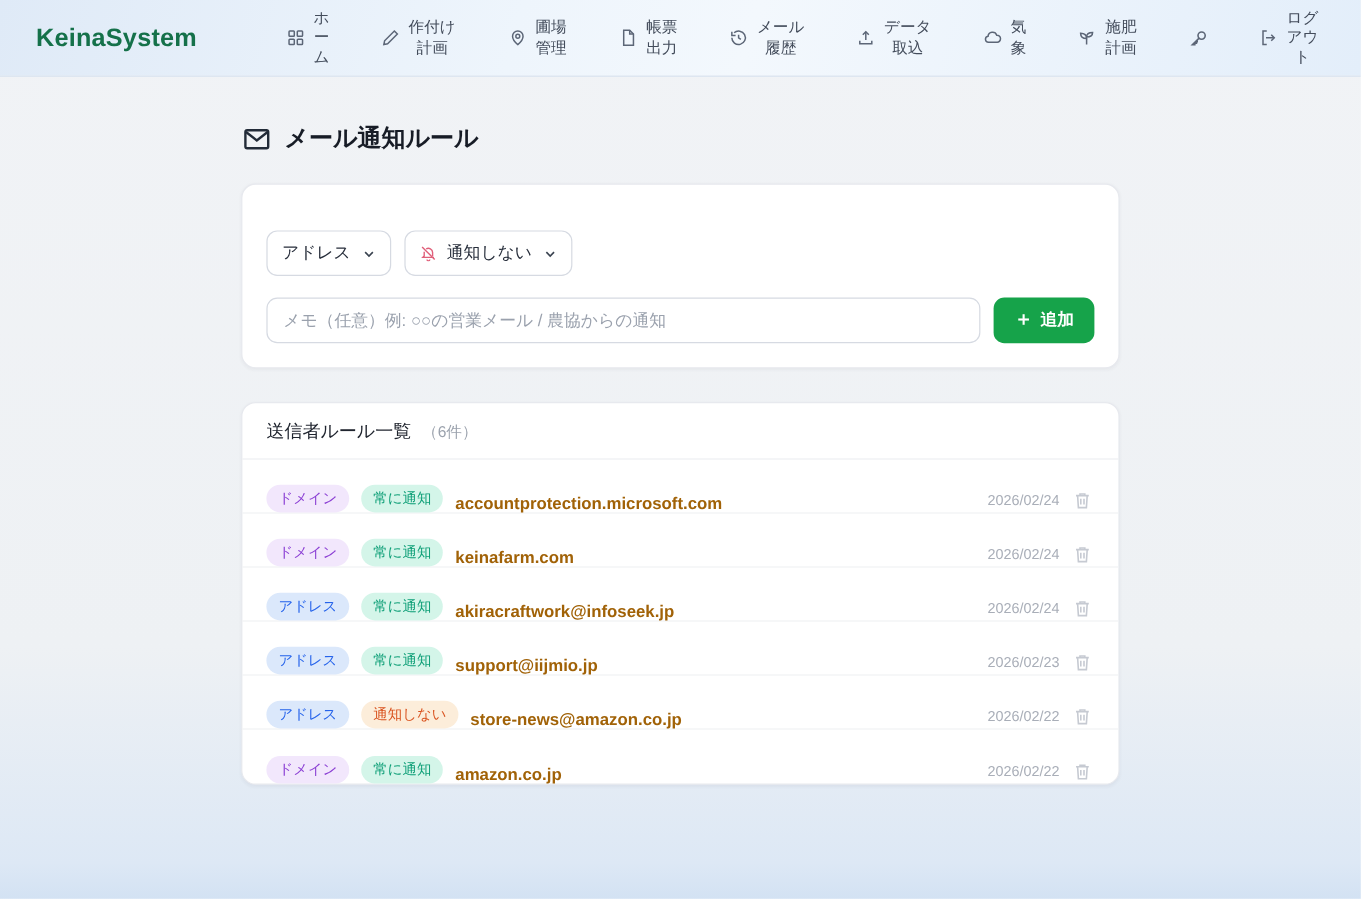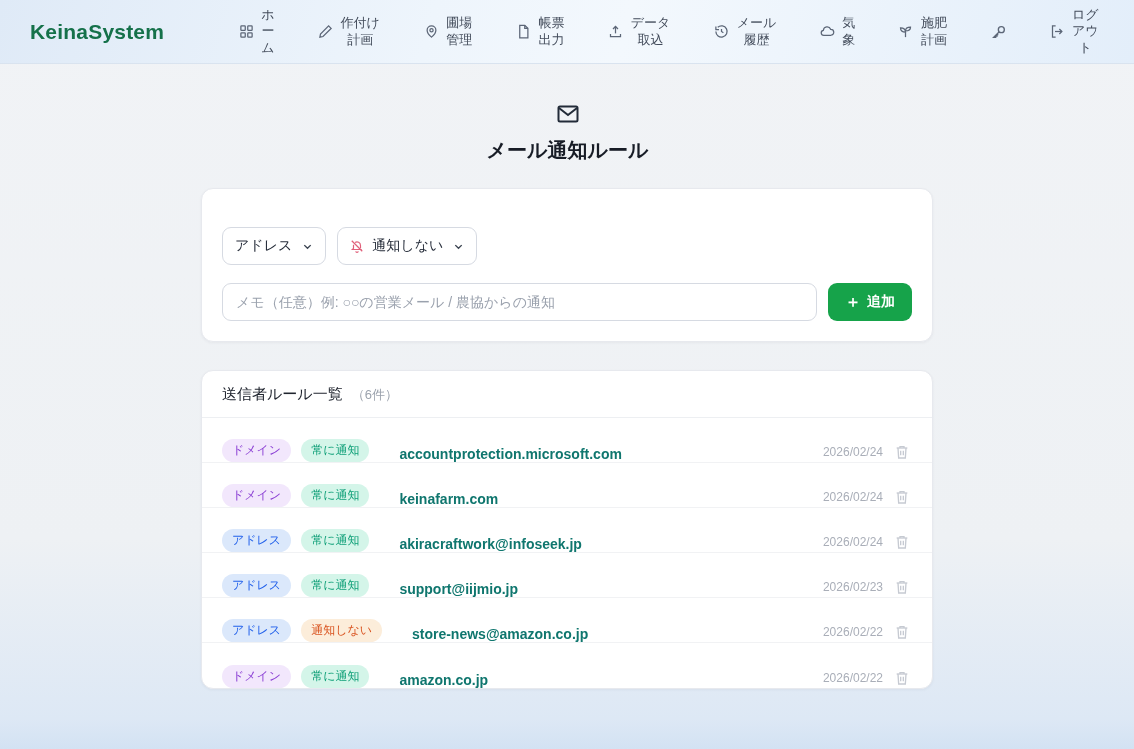--- a/index.html
+++ b/index.html
@@ -32,21 +32,21 @@
   }
   .nav-item .nicon { display:flex; color:#5c6677; }
   .nav-item .nlabel { display:inline-block; text-align:center; word-break:break-all; }
   .nl-1 { width:1.05em; }
   .nl-2 { width:2.1em; }
   .nl-3 { width:3.15em; }
   .nav-item.active { background:#ddf2e4; color:#177a47; }
   .nav-item.active .nicon { color:#1d9e5f; }
   
   .main { width:732px; margin:0 auto; padding-top:38px; }
-  .page-title { display:flex; align-items:center; gap:11px; margin-left:1px;flex-direction:column; }
+  .page-title { display:flex; align-items:center; gap:11px; margin-left:1px; }
   .page-title h1 { font-size:20px; font-weight:bold; color:#171c26; }
   .page-title .ticon { color:#222b38; display:flex; }
   .card {
     background:#ffffff; border:1px solid #e7e9ee; border-radius:12px;
     box-shadow:0 1px 3px rgba(30,40,60,.05);
   }
   .card-add { margin-top:24px; padding:20px; }
   .card-add .heading { font-size:14px; font-weight:bold; color:#2a3140; }
   .form-row { display:flex; gap:11px; margin-top:18px; }
   .select-box {
@@ -84,21 +84,21 @@
   }
   .rule-row:last-child { border-bottom:none; }
   .badge {
     font-size:12px; line-height:1; padding:5px 10px 6px; border-radius:999px;
     white-space:nowrap;
   }
   .badge-domain  { background:#f2e7fc; color:#8b3fd4; }
   .badge-address { background:#dbe8fb; color:#2563eb; }
   .badge-notify  { background:#d4f5e9; color:#0e9f77; }
   .badge-mute    { background:#fcedda; color:#d9531f; }
-  .pattern { font-size:14px; font-weight:bold; color:#0f766e; margin-left:20px; }
+  .pattern { font-size:14px; font-weight:bold; color:#a16207; margin-left:0; }
   .row-right { margin-left:auto; display:flex; align-items:center; gap:9px; }
   .row-date { font-size:12px; color:#a9aeb8; }
   .trash-btn { display:flex; color:#c6cad2; cursor:pointer; background:none; border:none; padding:2px; }
   svg { display:block; }
 </style>
 </head>
 <body>
 
 <header class="topnav">
   <div class="brand">KeinaSystem</div>
@@ -141,37 +141,37 @@
             <path d="M6 2h8l5 5v15H6z"></path>
             <path d="M14 2v5h5"></path>
           </svg>
       </span>
       <span class="nlabel nl-2">帳票出力</span>
     </a>
 
     <a class="nav-item">
       <span class="nicon">
         <svg width="15" height="15" viewBox="0 0 24 24" fill="none" stroke="currentColor" stroke-width="2">
+            <path d="M3 12a9 9 0 1 0 3-6.7"></path>
+            <path d="M3 4v5h5"></path>
+            <path d="M12 8v4l3 2"></path>
+          </svg>
+      </span>
+      <span class="nlabel nl-3">メール履歴</span>
+    </a>
+
+    <a class="nav-item">
+      <span class="nicon">
+        <svg width="15" height="15" viewBox="0 0 24 24" fill="none" stroke="currentColor" stroke-width="2">
             <path d="M12 15V4"></path>
             <path d="M8 8l4-4 4 4"></path>
             <path d="M4 16v4h16v-4"></path>
           </svg>
       </span>
       <span class="nlabel nl-3">データ取込</span>
-    </a>
-
-    <a class="nav-item">
-      <span class="nicon">
-        <svg width="15" height="15" viewBox="0 0 24 24" fill="none" stroke="currentColor" stroke-width="2">
-            <path d="M3 12a9 9 0 1 0 3-6.7"></path>
-            <path d="M3 4v5h5"></path>
-            <path d="M12 8v4l3 2"></path>
-          </svg>
-      </span>
-      <span class="nlabel nl-3">メール履歴</span>
     </a>
 
 
     <a class="nav-item">
       <span class="nicon">
         <svg width="15" height="15" viewBox="0 0 24 24" fill="none" stroke="currentColor" stroke-width="2">
             <path d="M6 18a4 4 0 0 1-.6-7.96A6 6 0 0 1 17 8.5 4.5 4.5 0 0 1 17.5 18H6z"></path>
           </svg>
       </span>
       <span class="nlabel nl-1">気象</span>

